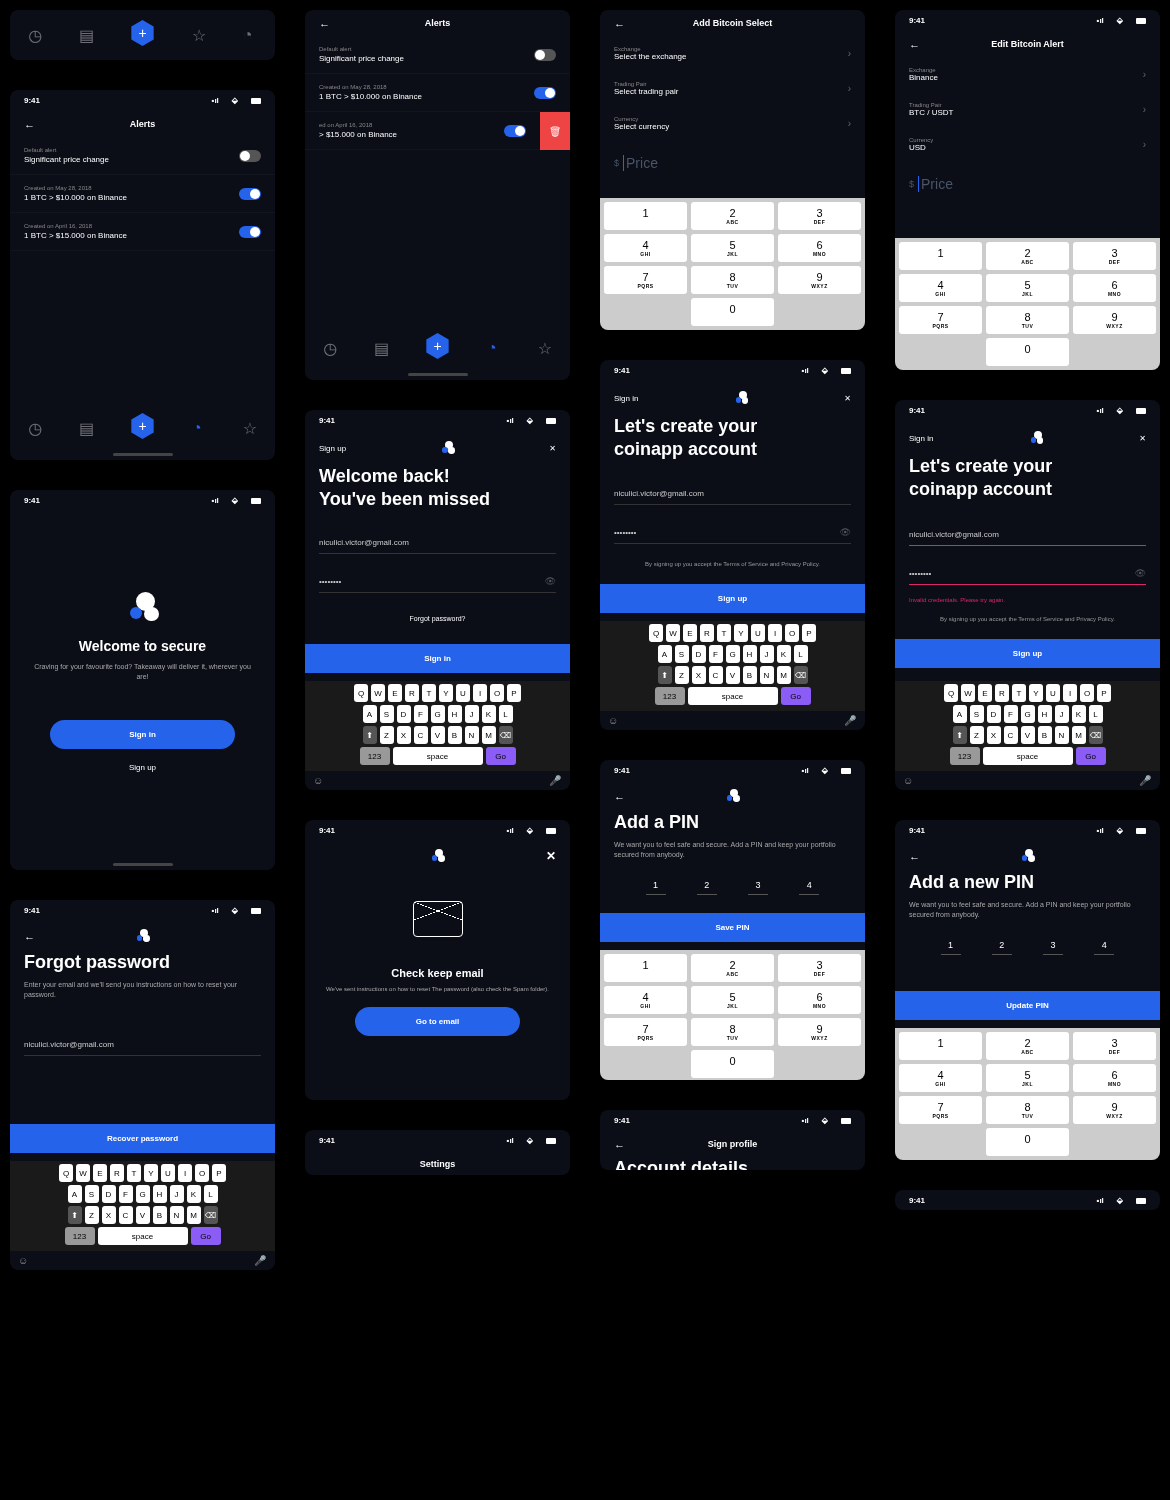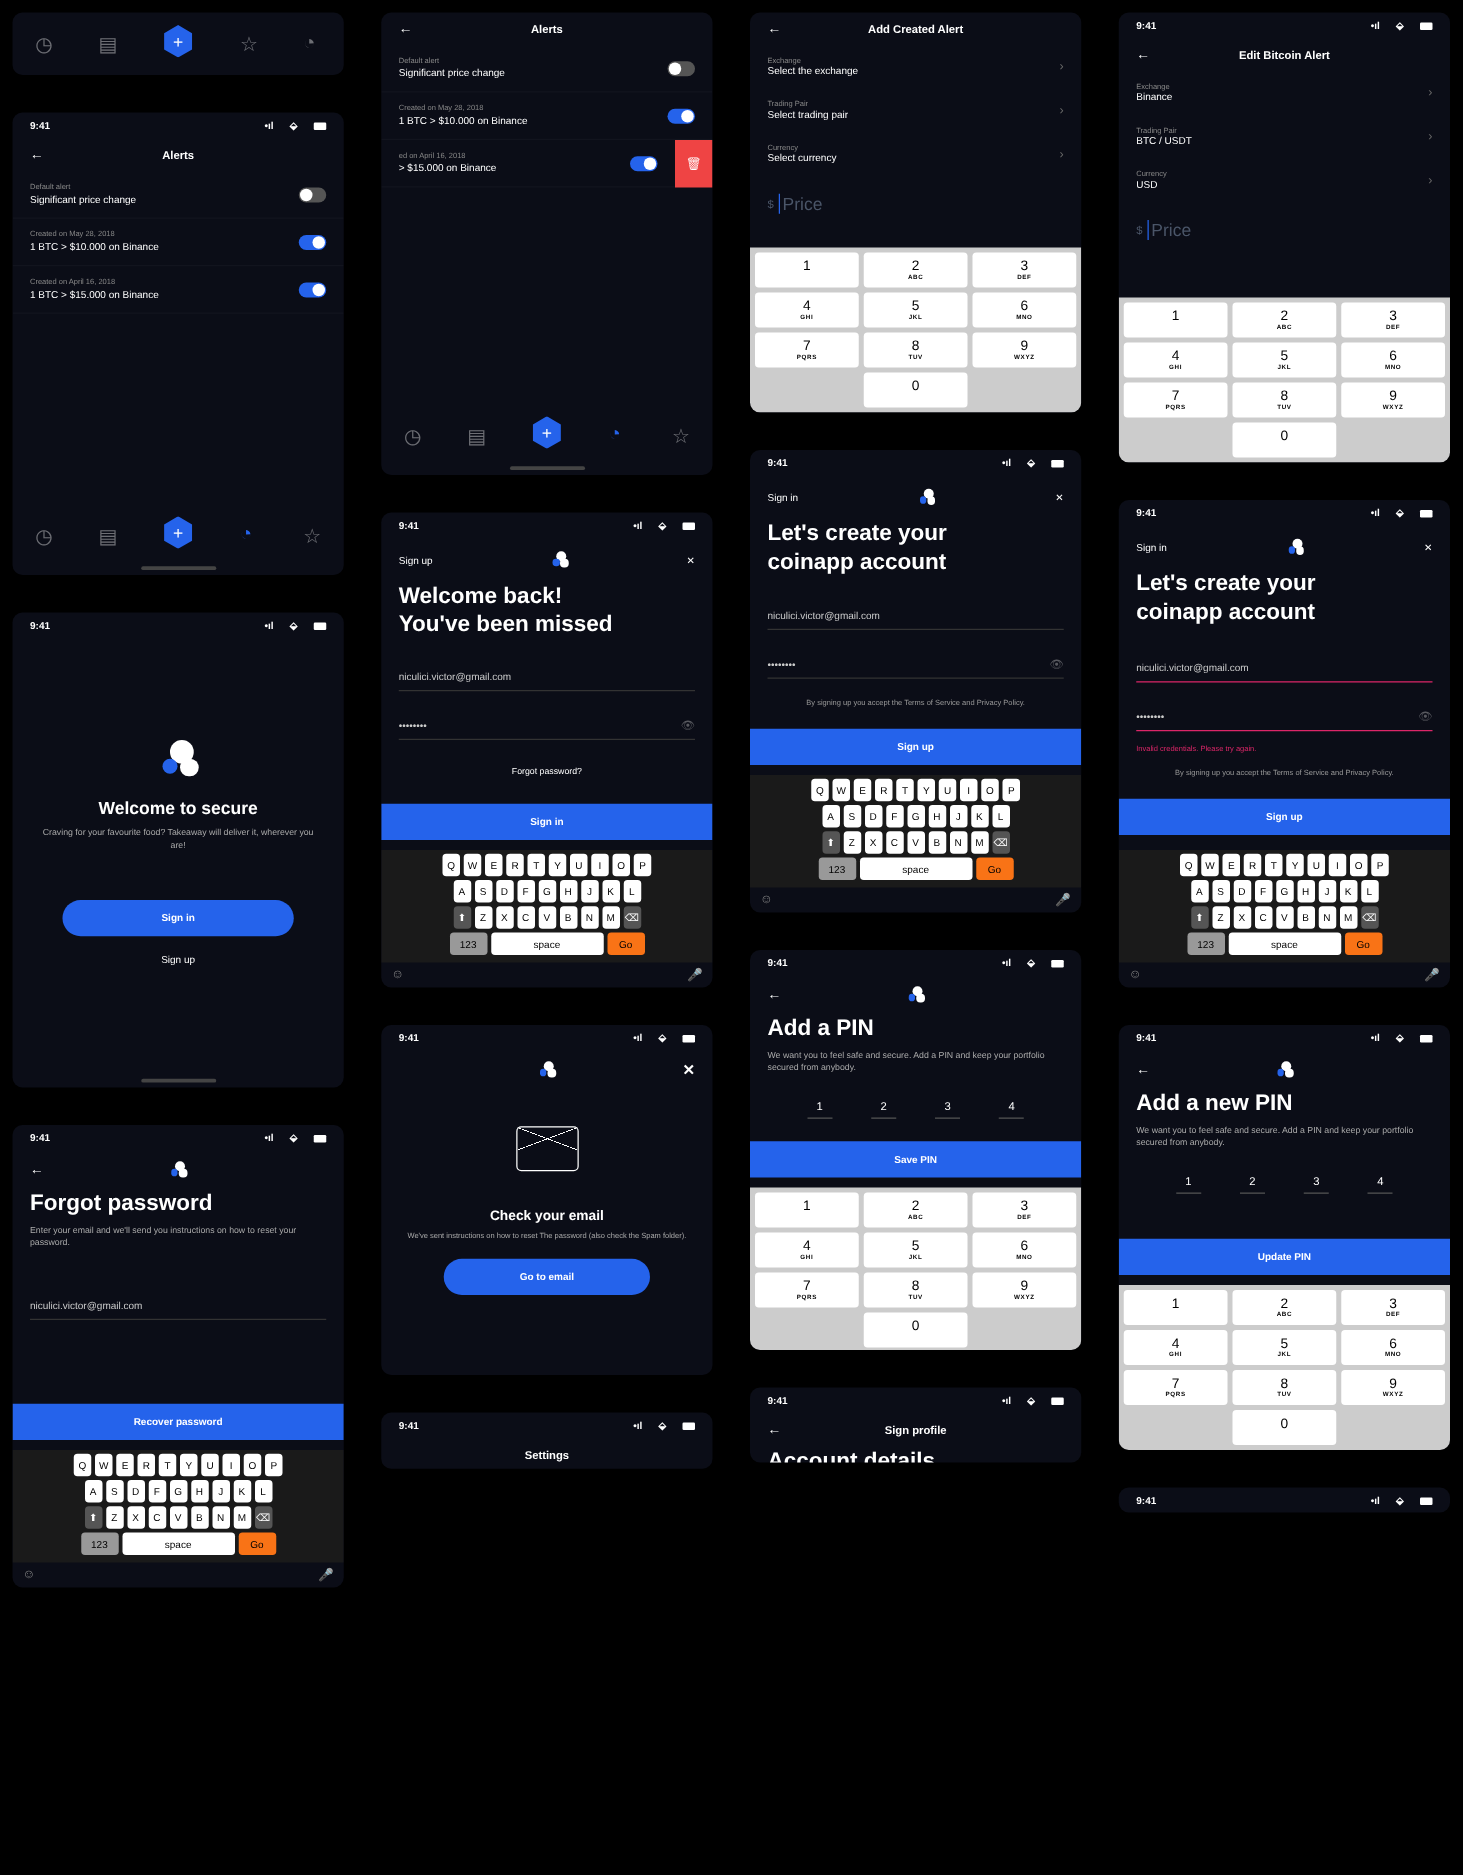--- a/index.html
+++ b/index.html
@@ -54,21 +54,21 @@
 .input{margin:8px 14px;border-bottom:1px solid #333;padding:6px 0;font-size:8px;color:#ccc;display:flex;justify-content:space-between;align-items:flex-end}
 .input.err{border-bottom-color:#dc2668}
 .eye{opacity:0.4;font-size:9px}
 .terms{font-size:6px;color:#999;text-align:center;padding:8px 30px;line-height:1.4}
 .err-txt{font-size:6px;color:#dc2668;padding:4px 14px}
 .kbd{background:#1a1a1a;padding:3px;margin-top:auto}
 .krow{display:flex;gap:3px;justify-content:center;margin-bottom:3px}
 .kkey{background:#fff;color:#000;border-radius:3px;width:14px;height:18px;display:flex;align-items:center;justify-content:center;font-size:8px;font-weight:500}
 .kkey.fn{background:#555;color:#fff}
 .kkey.space{flex:1;max-width:90px}
-.kkey.go{width:30px;background:#f97316}
+.kkey.go{width:30px;background:#8b5cf6}
 .kkey.num{width:30px;background:#999;color:#000}
 .kbot{display:flex;justify-content:space-between;padding:4px 8px;font-size:10px;color:#888}
 .envelope{width:50px;height:36px;border:1.5px solid #fff;border-radius:4px;margin:30px auto;position:relative}
 .envelope::before{content:'';position:absolute;top:0;left:0;right:0;height:18px;background:linear-gradient(to bottom right,transparent 49%,#fff 49%,#fff 51%,transparent 51%),linear-gradient(to bottom left,transparent 49%,#fff 49%,#fff 51%,transparent 51%)}
 .ctr{text-align:center;padding:0 20px}
 .ctr h3{font-size:11px;font-weight:700;margin-bottom:6px}
 .ctr p{font-size:6px;color:#aaa;line-height:1.4}
 .pin-row{display:flex;justify-content:space-around;padding:10px 30px}
 .pin-d{border-bottom:1px solid #555;width:20px;text-align:center;padding:4px;font-size:9px}
 .del-btn{background:#ef4444;width:30px;display:flex;align-items:center;justify-content:center;font-size:10px}
@@ -360,21 +360,21 @@
   <div class="hdr">
           <div class="logo-sm">
             <div class="blob1"></div>
             <div class="blob2"></div>
             <div class="blob3"></div>
           </div>
           <span class="hdr-r">✕</span>
         </div>
   <div class="envelope"></div>
   <div class="ctr">
-    <h3>Check your email</h3>
+    <h3>Check keep email</h3>
     <p>We've sent instructions on how to reset The password (also check the Spam folder).</p>
   </div>
   <div class="btn btn-primary" style="margin:14px 50px">Go to email</div>
 </div>
 
 <div class="phone" style="height:45px">
   <div class="sb">
           <span>9:41</span>
           <div class="sb-r">
             <span>•ıl</span>
@@ -387,21 +387,21 @@
         </div>
 </div>
 
 </div>
 
 <div class="col">
 
 <div class="phone" style="height:320px">
   <div class="hdr">
           <span class="hdr-l back">←</span>
-          <span>Add Created Alert</span>
+          <span>Add Bitcoin Select</span>
         </div>
   <div class="sel-row">
           <div class="sel-txt">
             <div class="li-sub">Exchange</div>
             <div class="li-main">Select the exchange</div>
           </div>
           <span class="chev">›</span>
         </div>
   <div class="sel-row">
           <div class="sel-txt">

